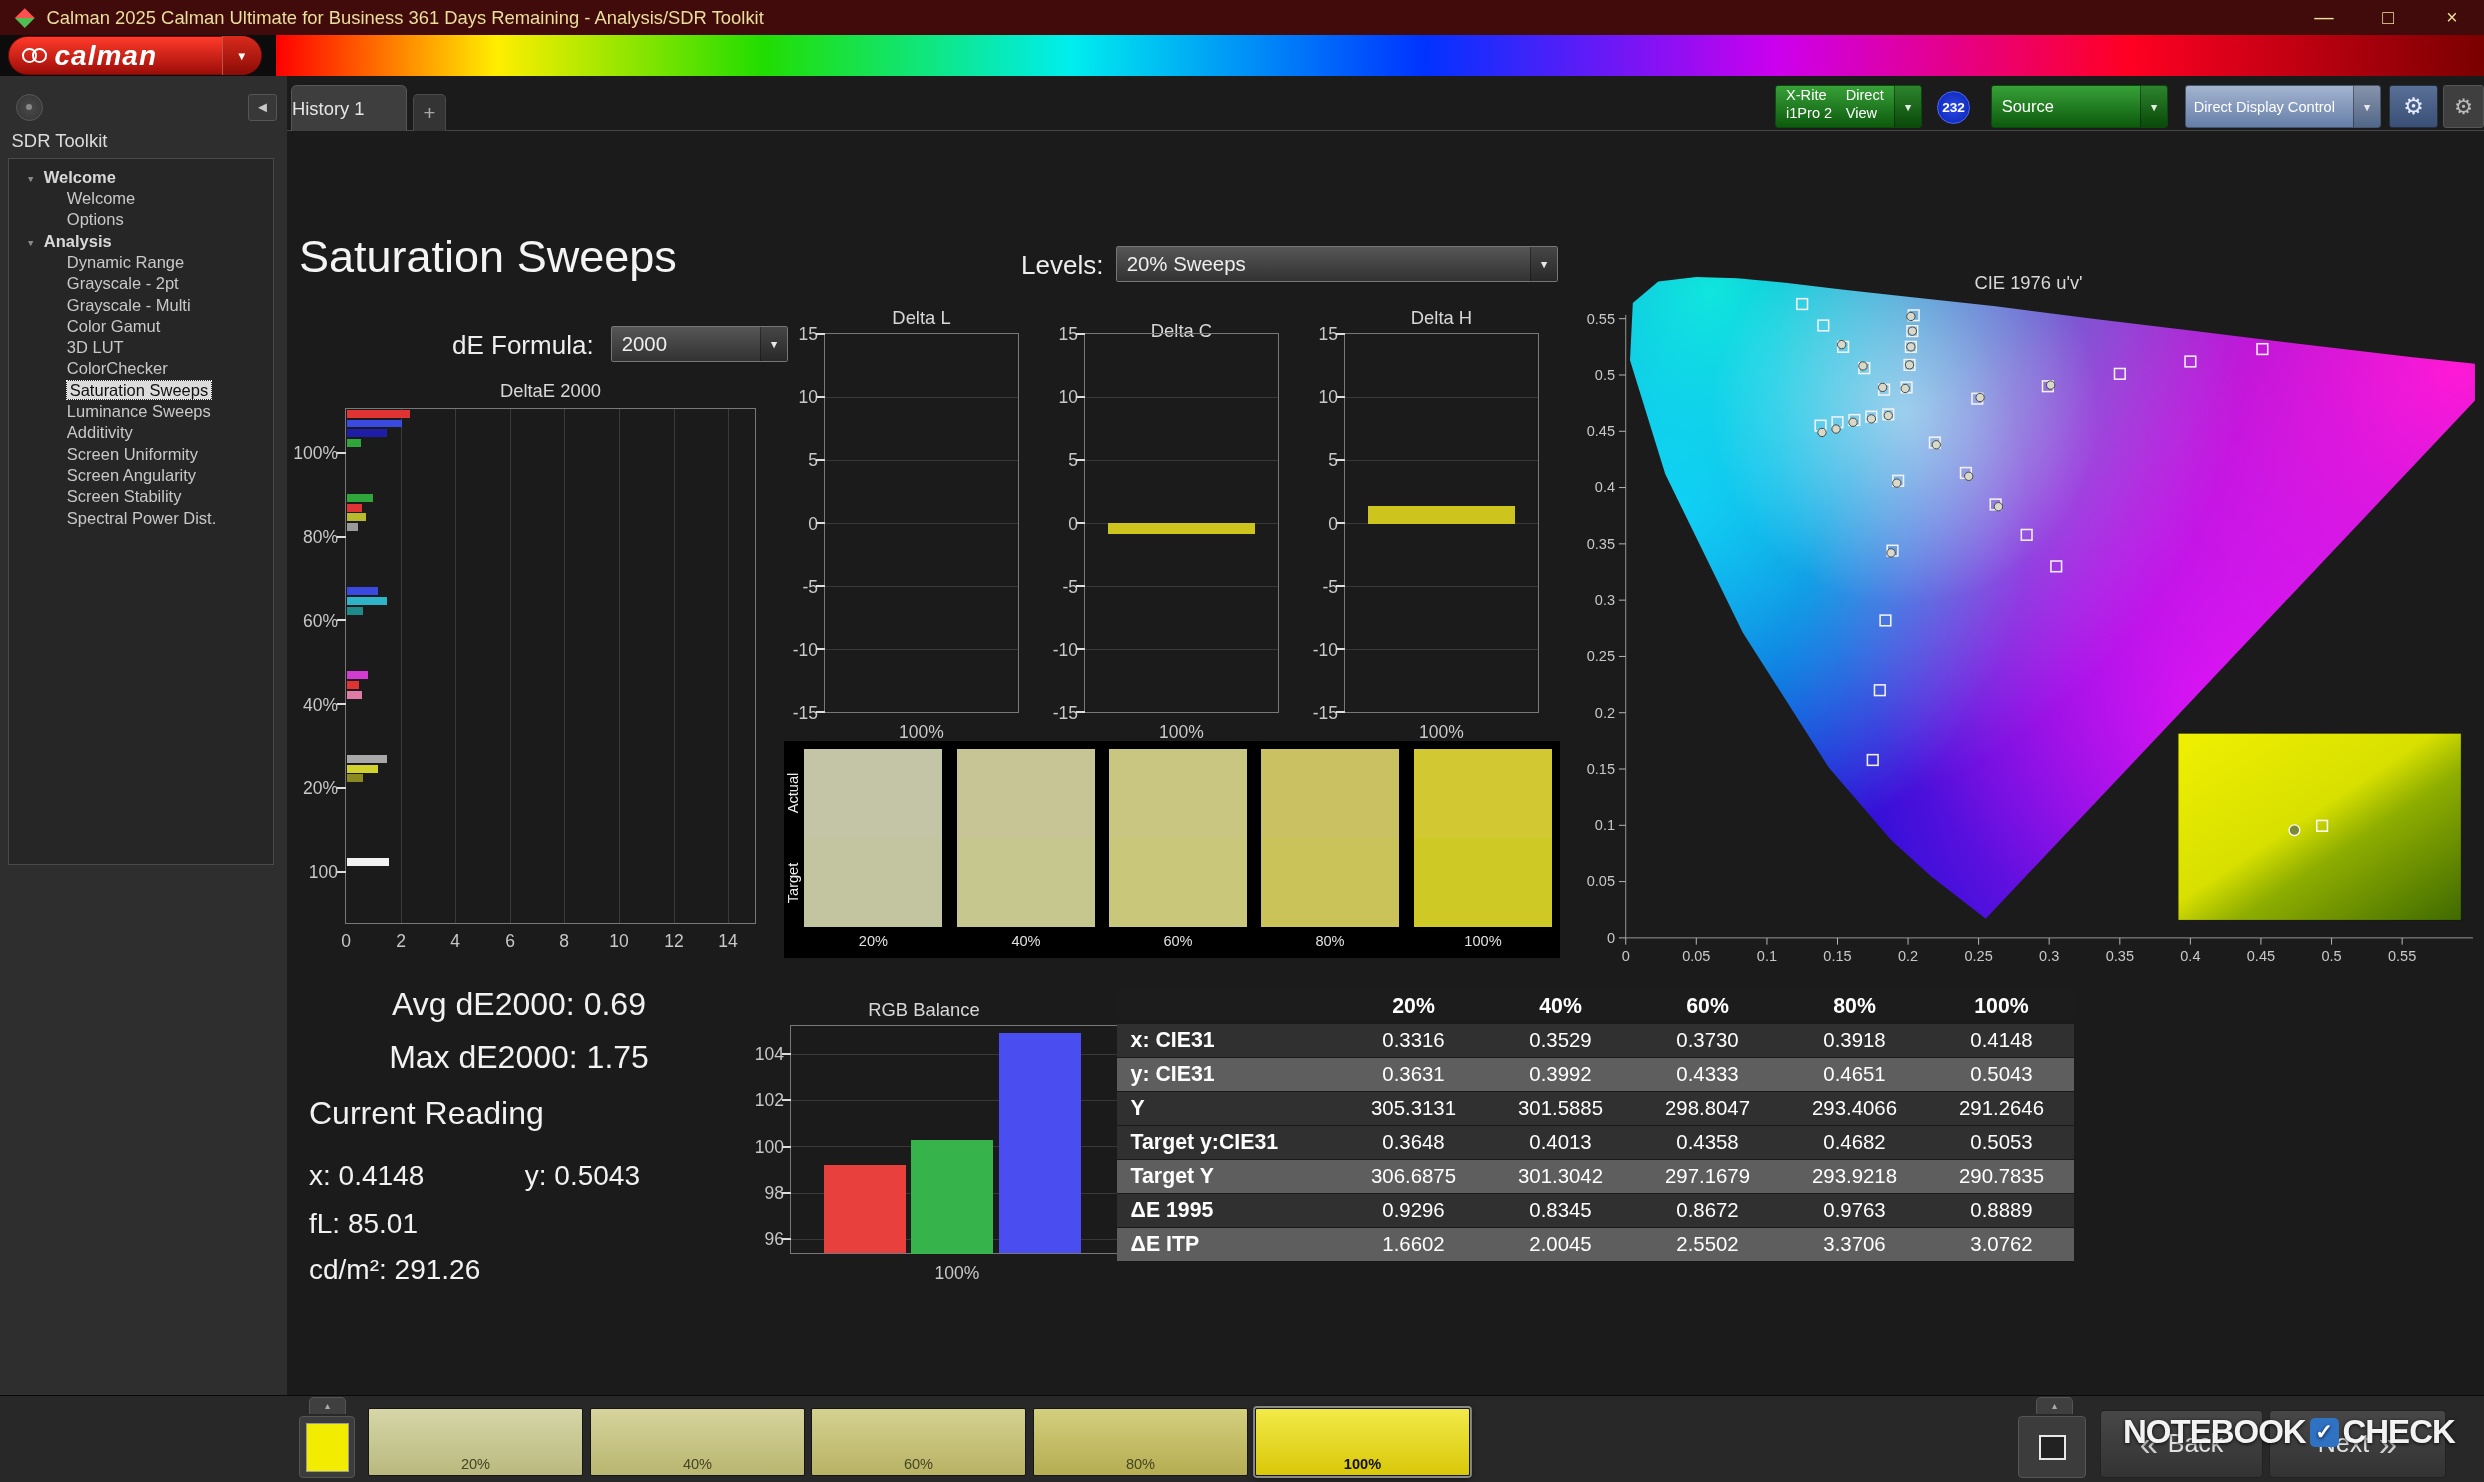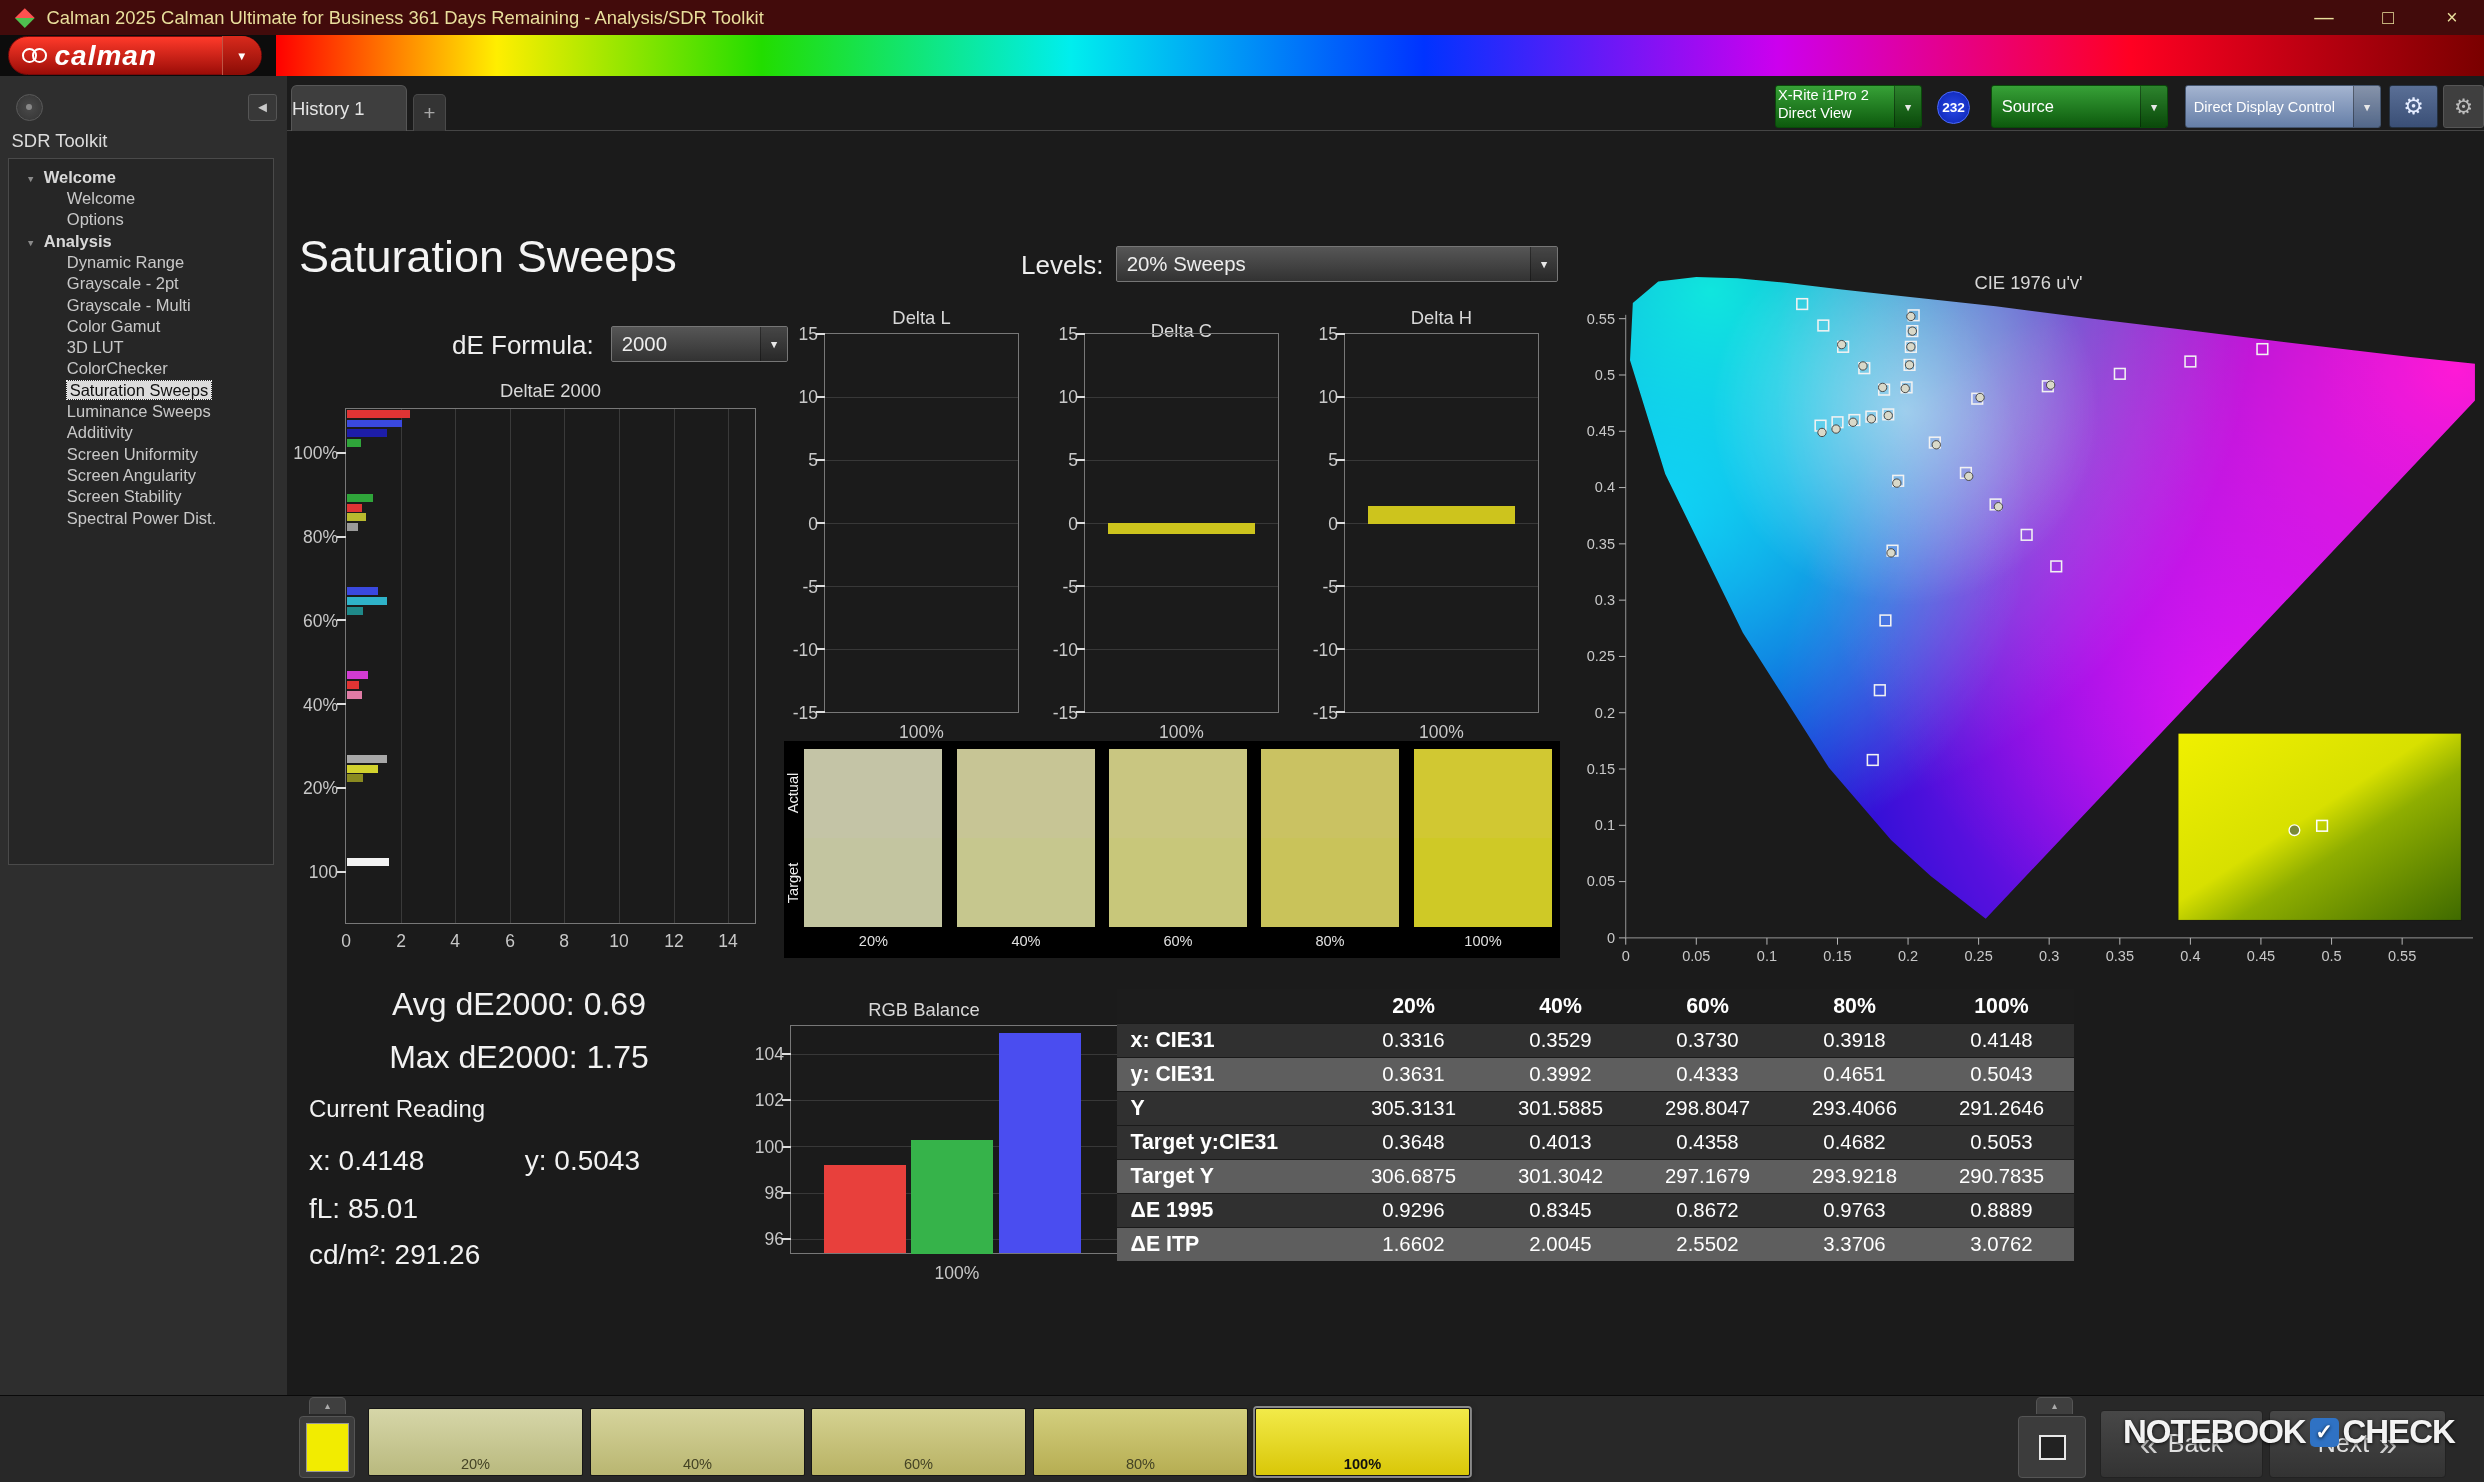--- a/index.html
+++ b/index.html
@@ -28,21 +28,21 @@
 .tree-item{height:21.3px;line-height:21.3px;font-size:16.5px;color:#c8c8c8;white-space:nowrap}
 .tree-item.bold{font-weight:bold;color:#d8d8d8}
 .expander{display:inline-block;width:15.5px;margin-left:-15.5px;color:#8a8a8a;font-size:9.7px;vertical-align:1px}
 .sel{background:#dcdcdc;color:#101010;outline:1px dotted #f0f0f0;padding:0 2.9px}
 
 #main{position:absolute;left:287px;top:76px;right:0;bottom:88px;background:#1b1b1b;z-index:1}
 #tabline{position:absolute;left:287px;top:130px;width:2197px;height:1px;background:#454545;z-index:2}
 #tab-history{position:absolute;left:291px;top:85px;width:116px;height:46px;background:#3e3e3e;border:1px solid #565656;border-bottom:none;border-radius:5.8px 5.8px 0 0;display:flex;align-items:center;justify-content:flex-start;font-size:18.4px;color:#e5e5e5;z-index:3}
 #tab-add{position:absolute;left:413px;top:94px;width:33px;height:37px;background:#343434;border:1px solid #4a4a4a;border-bottom:none;border-radius:4.9px 4.9px 0 0;display:flex;align-items:center;justify-content:center;font-size:20.4px;color:#a8a8a8;z-index:3}
 .gcombo{position:absolute;height:43px;display:flex;align-items:stretch;background:linear-gradient(#37a137,#0d5a0d);border:1px solid #0a4a0a;border-radius:2.9px;color:#fff;z-index:3}
-.gcombo .ctext{flex:1;display:flex;flex-direction:column;padding-left:2px;font-size:14.6px;line-height:18.4px}
+.gcombo .ctext{flex:1;display:flex;flex-direction:row;justify-content:center;padding-left:10px;font-size:14.6px;line-height:18.4px}
 .gcombo .ctext1{flex:1;display:flex;align-items:center;padding-left:9.7px;font-size:16.5px}
 .combo-arr{width:27px;display:flex;align-items:center;justify-content:center;font-size:10.7px;color:#e8e8e8;border-left:1px solid rgba(0,0,0,.35);background:rgba(0,0,0,.18)}
 #meter-combo{left:1775px;top:85px;width:147px}
 #badge{position:absolute;left:1937px;top:91px;width:33px;height:33px;border-radius:50%;background:radial-gradient(#2a4ae8,#0a22b0);border:1.9px solid #4a6aff;color:#fff;font-size:13.6px;font-weight:bold;display:flex;align-items:center;justify-content:center;z-index:3}
 #source-combo{left:1991px;top:85px;width:177px}
 #ddc-combo{left:2185px;top:85px;width:196px;background:linear-gradient(#a4b4d0,#667fa8);border:1px solid #44556e}
 #ddc-combo .ctext1{font-size:14.6px;padding-left:7.8px}
 #gear-btn{position:absolute;left:2389px;top:85px;width:49px;height:43px;background:linear-gradient(#5a6f96,#3a4f76);border:1px solid #24303f;border-radius:2.9px;display:flex;align-items:center;justify-content:center;font-size:23px;color:#e4ecff;z-index:3}
 #gear2-btn{position:absolute;left:2443px;top:85px;width:41px;height:43px;background:#3f3f3f;border:1px solid #555;border-radius:2.9px;display:flex;align-items:center;justify-content:center;font-size:21.3px;color:#bbb;z-index:3}
 
@@ -79,21 +79,21 @@
 .rot span{transform:rotate(-90deg);white-space:nowrap;font-size:14.6px;color:#ececec}
 .sw-act,.sw-tgt{position:absolute}
 .sw-lab{position:absolute;text-align:center;font-size:14.6px;color:#e0e0e0;height:21.3px;line-height:21.3px}
 
 #cie-title{left:1582px;top:272px;width:893px}
 #cie-svg{position:absolute;left:1582px;top:276px;width:893px;height:691px;z-index:3}
 .ctick{font-size:15px;fill:#c8c8c8;font-family:"Liberation Sans",sans-serif}
 
 #avg-box{position:absolute;left:330px;top:978px;width:378px;text-align:center;font-size:32px;line-height:53px;color:#f2f2f2;z-index:3}
 #cr-box{position:absolute;left:309px;top:1095px;color:#f2f2f2;z-index:3}
-#cr-title{font-size:24px;margin-bottom:22px}
+#cr-title{font-size:32px;margin-bottom:28px}
 #cr-xy{font-size:28px;margin-bottom:15.5px}
 #cr-xy span:first-child{display:inline-block;width:208px}
 #cr-fl{font-size:28px;margin-bottom:14.6px}
 #cr-cd{font-size:28px}
 
 #rgb-title{left:757px;top:999px;width:334px}
 #rgb-plot{position:absolute;left:790px;top:1025px;width:334px;height:229px;border:1px solid #787878;z-index:3}
 .rgb-bar{position:absolute}
 
 #mtable{position:absolute;left:1117px;top:989px;width:957px;z-index:3}

